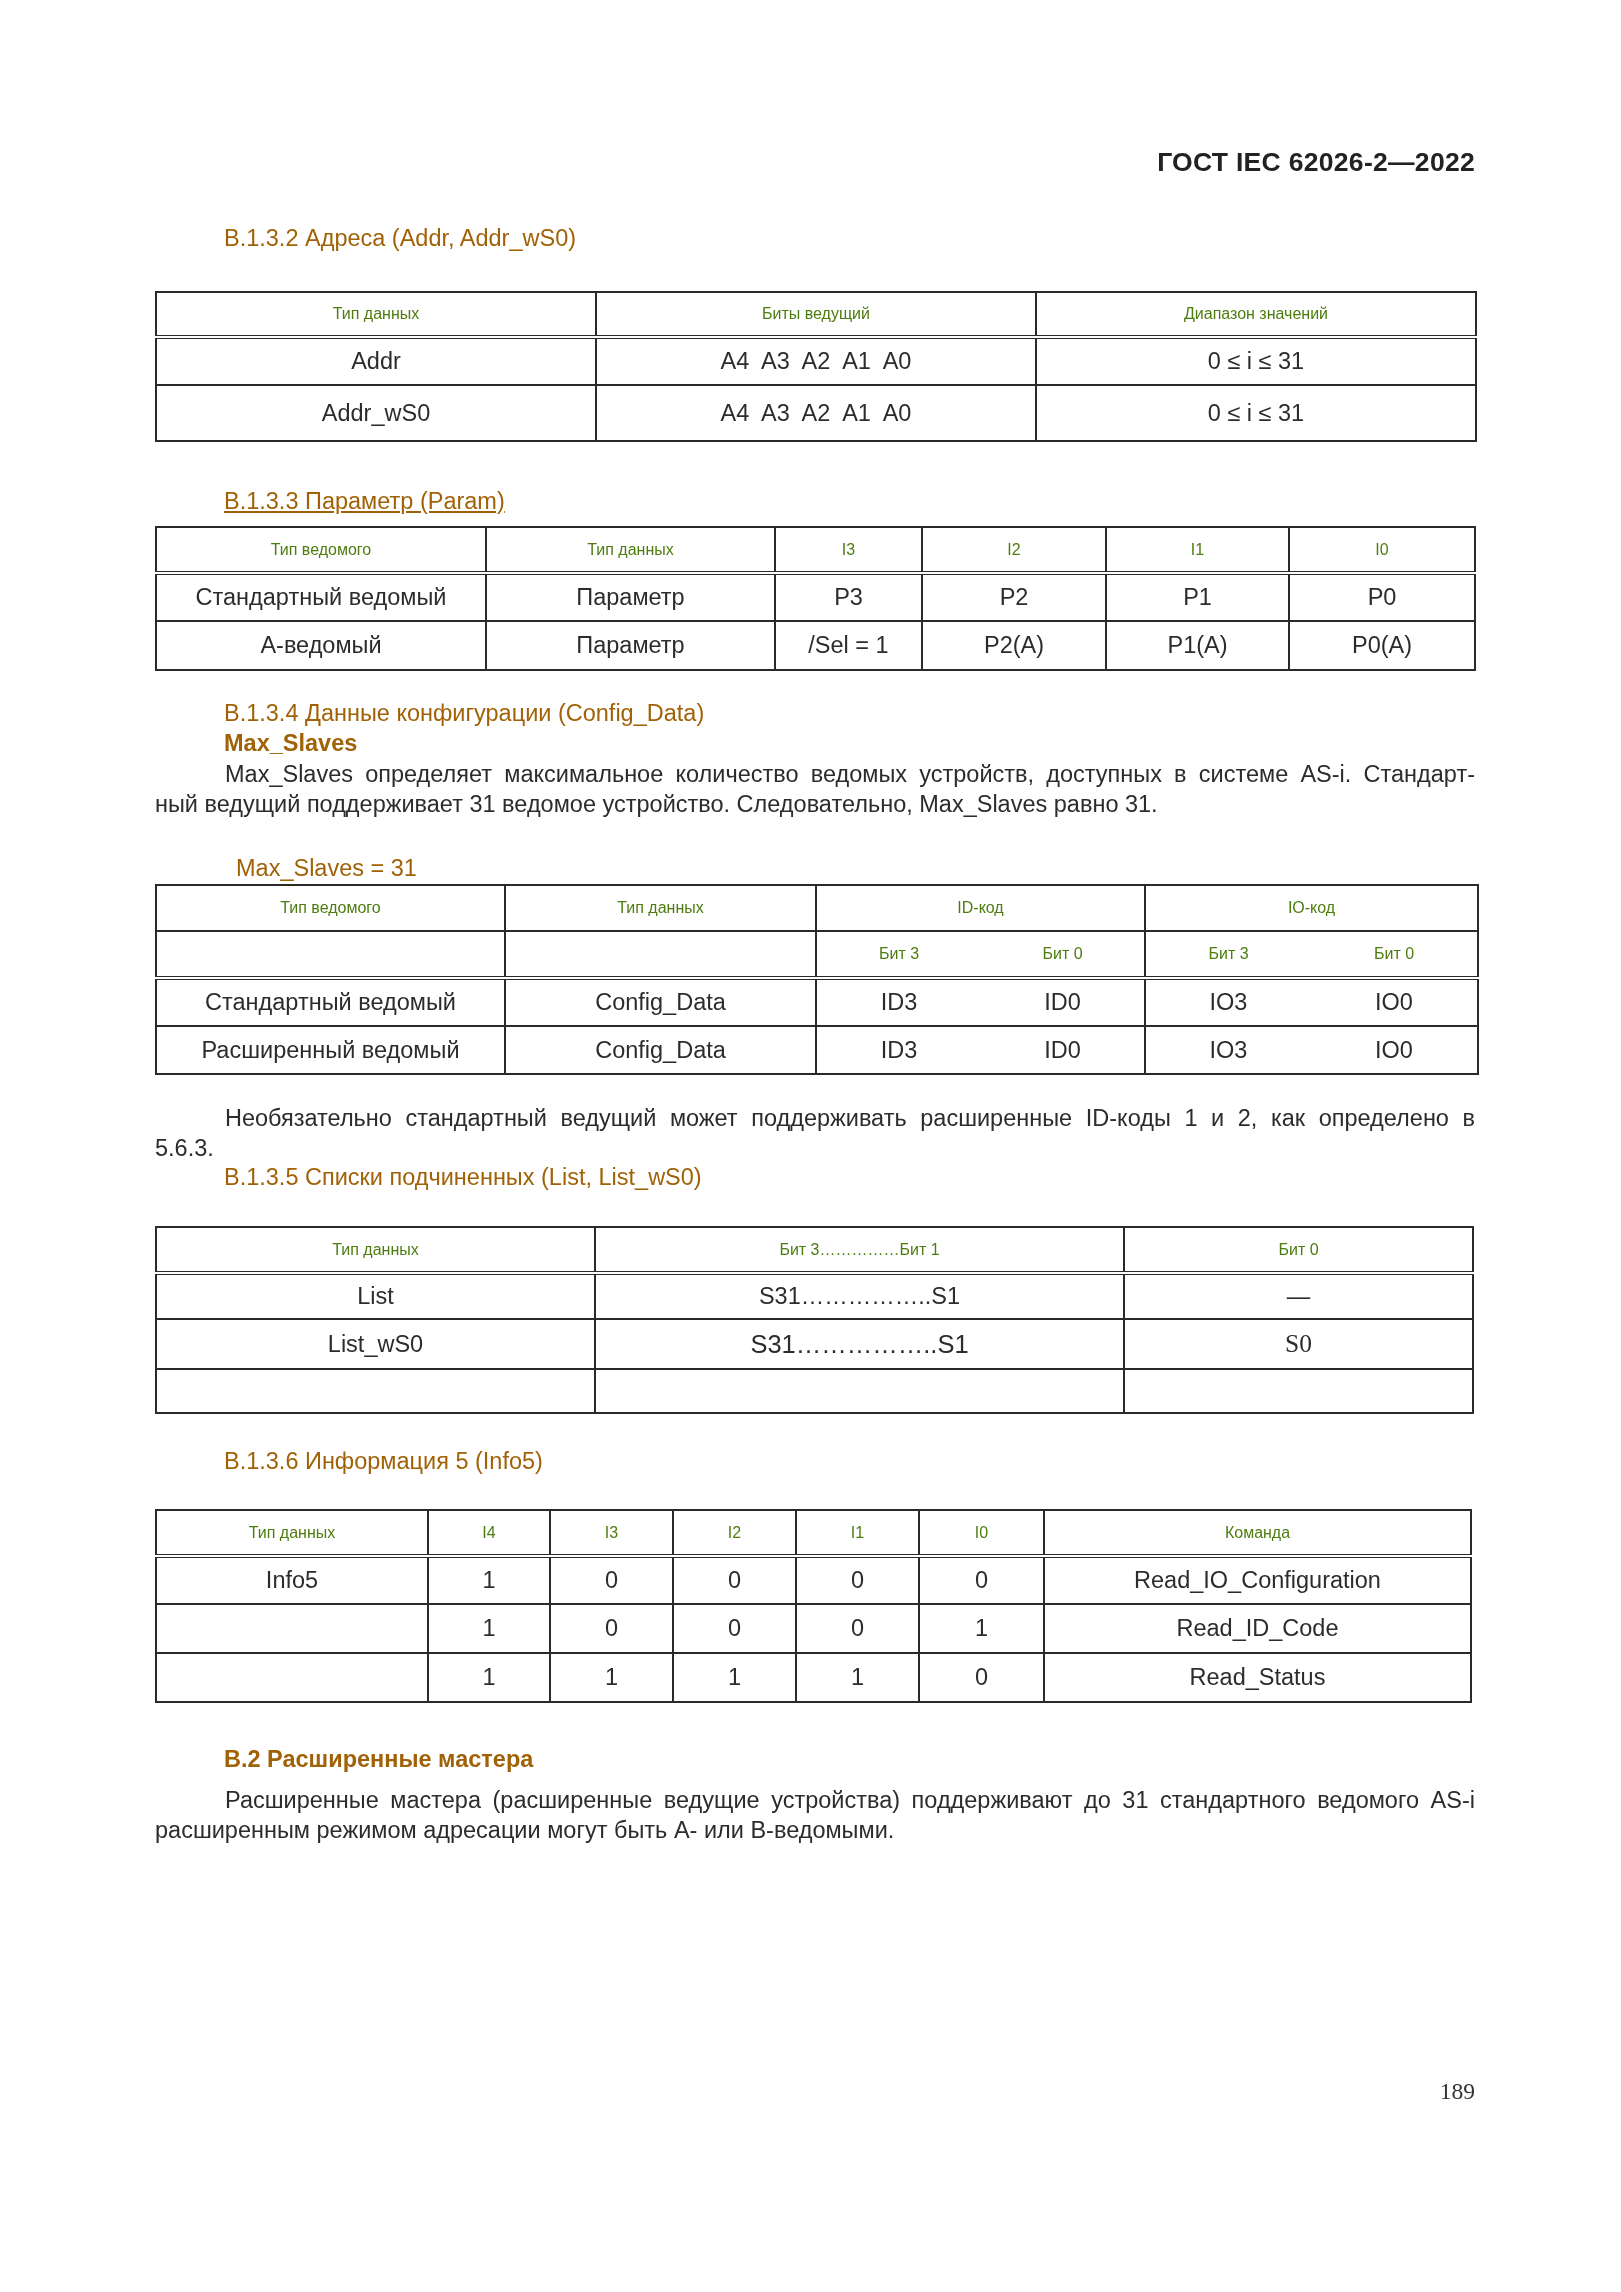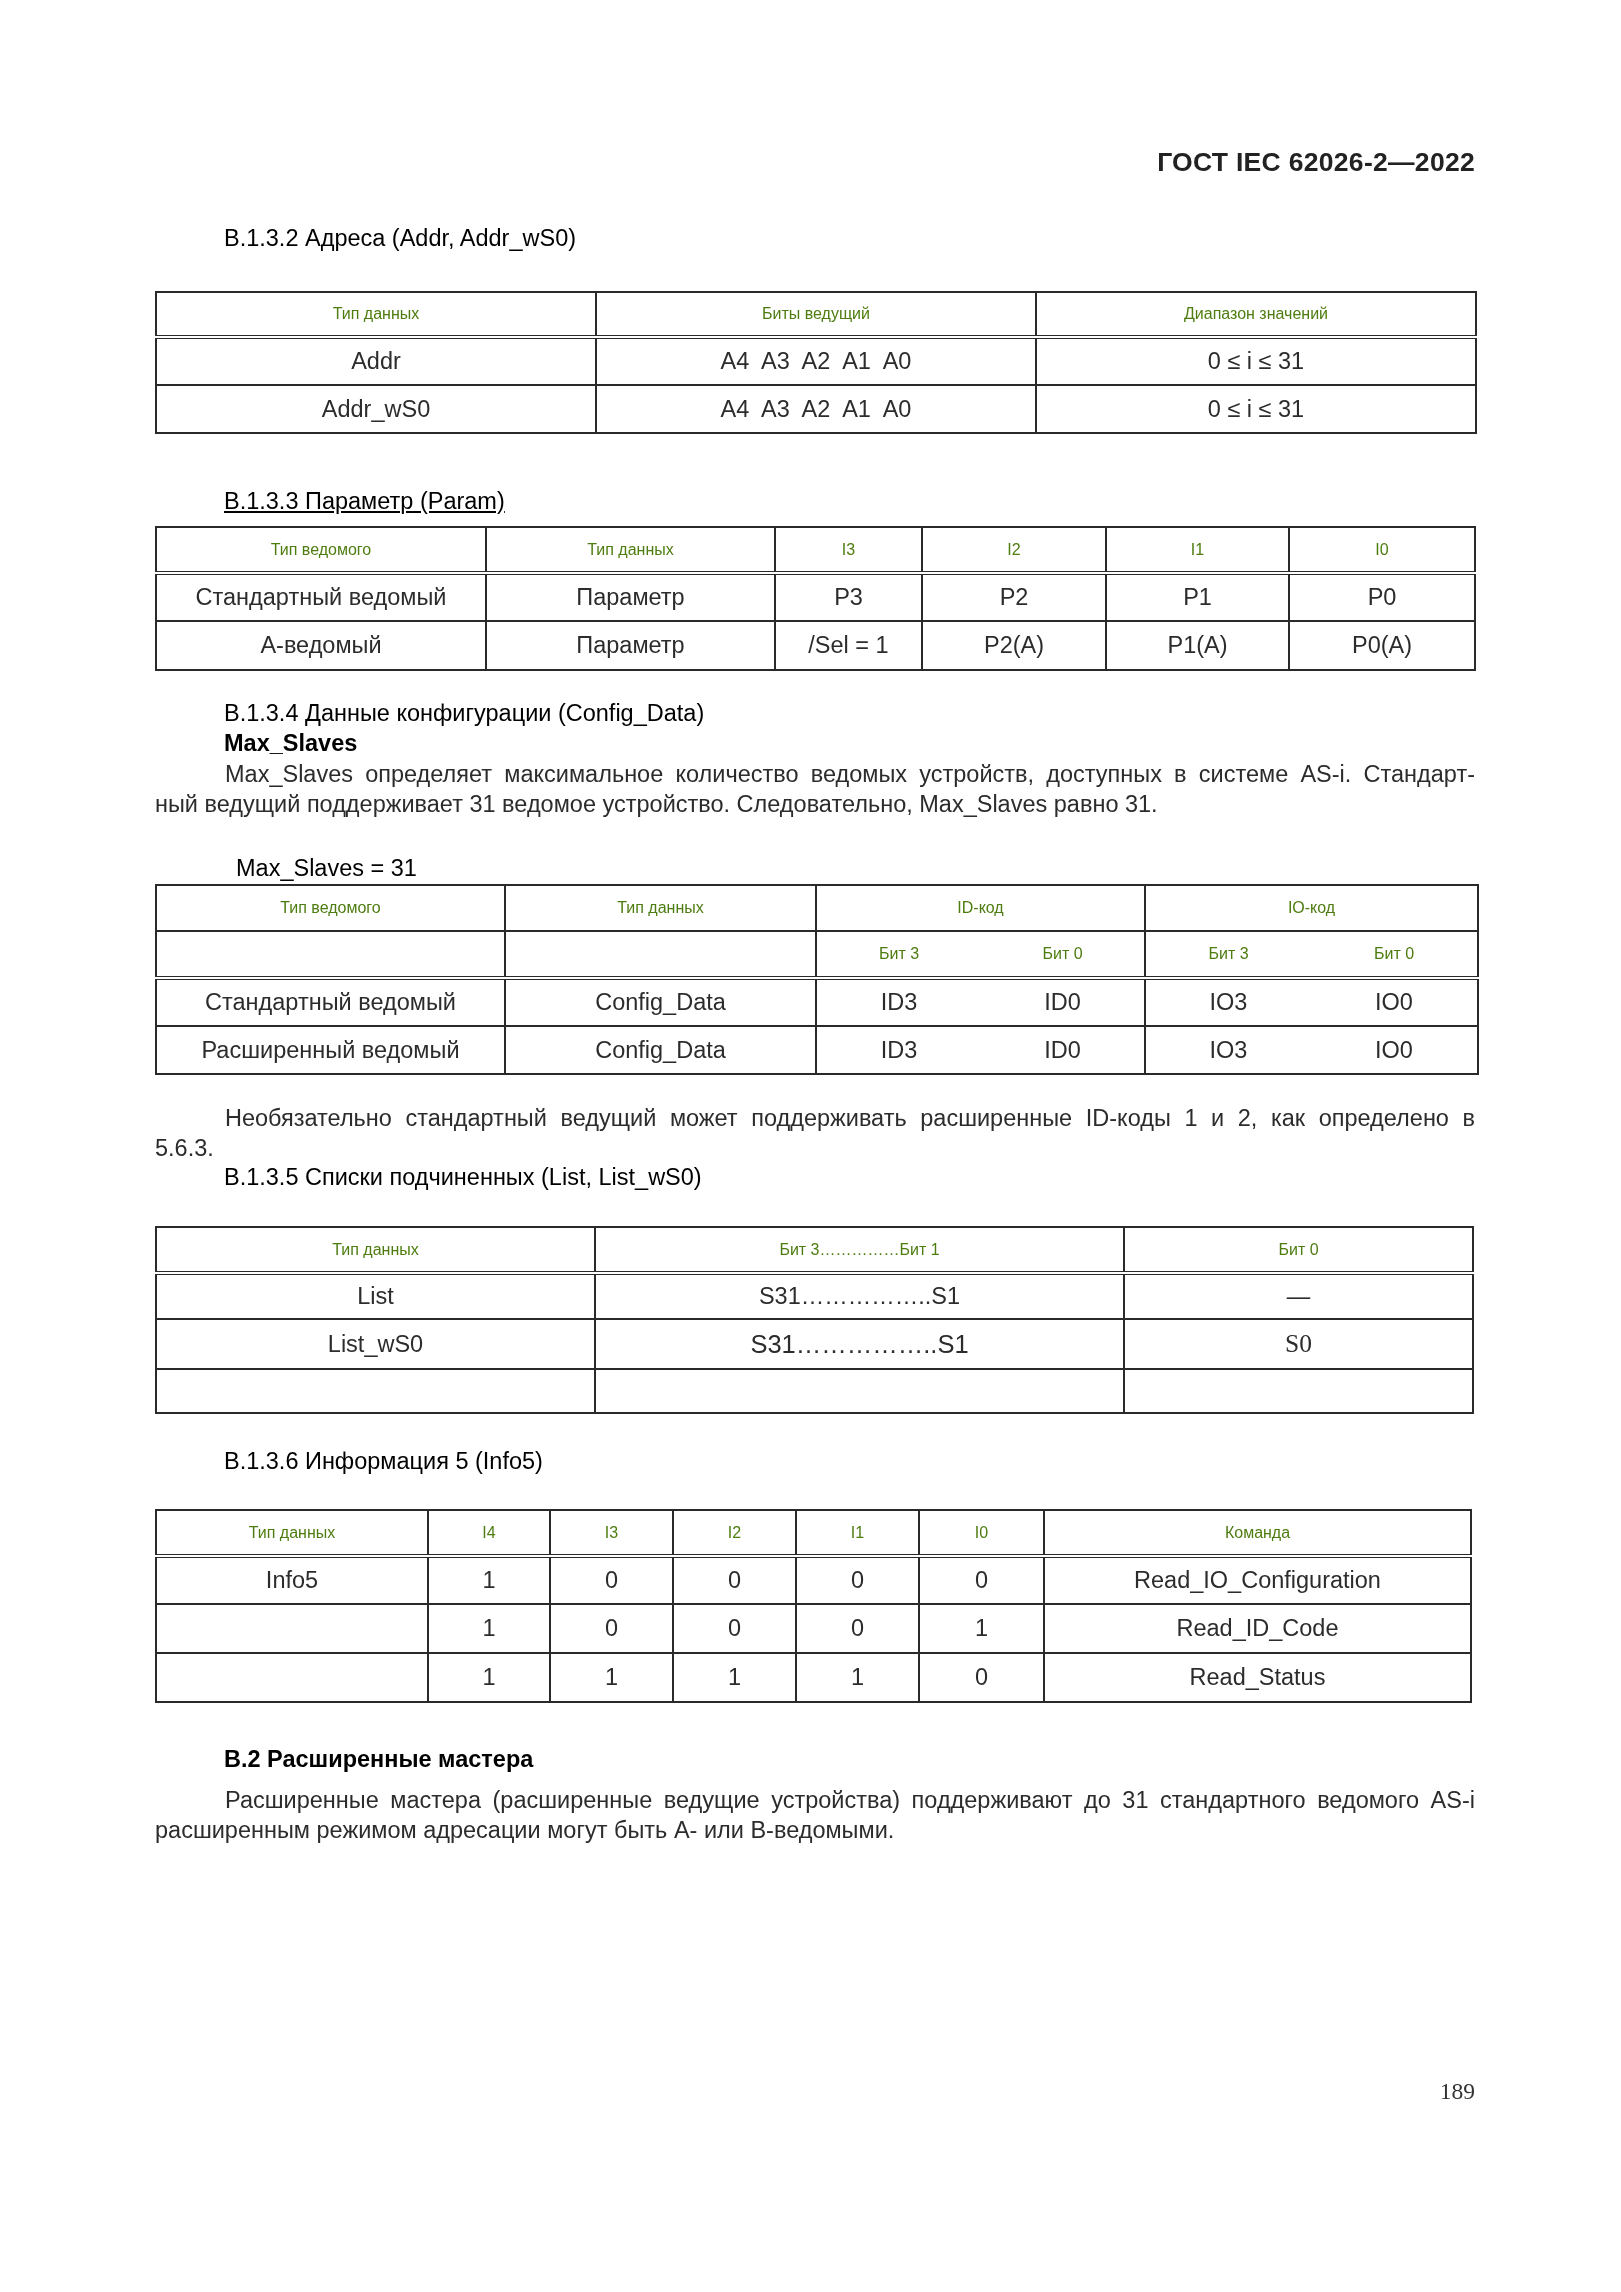--- a/index.html
+++ b/index.html
@@ -5,21 +5,21 @@
   html, body { margin: 0; padding: 0; }
   body {
     width: 1621px; height: 2293px; background: #ffffff; position: relative;
     font-family: "Liberation Sans", sans-serif; color: #2a2a2a; overflow: hidden;
   }
   .abs { position: absolute; }
   .doc-header {
     right: 146px; top: 147px; font-size: 26.5px; font-weight: bold; color: #222;
     letter-spacing: 0.3px;
   }
-  .sec-title { left: 224px; font-size: 23.5px; color: #000000; white-space: nowrap; }
+  .sec-title { left: 224px; font-size: 23.5px; color: #a16207; white-space: nowrap; }
   .bold { font-weight: bold; }
   .para {
     left: 155px; width: 1320px; font-size: 23.5px; line-height: 30px; color: #2c2c2c;
     text-align: justify;
   }
   .para .indent { display: inline-block; width: 70px; }
   table.grid {
     position: absolute; border-collapse: collapse; table-layout: fixed;
     border: 2.9px solid #222;
   }
@@ -47,21 +47,21 @@
       <tr class="hdr hdr-last" style="height:45px;">
     <td>Тип данных</td>
     <td>Биты ведущий</td>
     <td>Диапазон значений</td>
   </tr>
   <tr style="height:48px;">
     <td>Addr</td>
     <td style="white-space:pre;">A4  A3  A2  A1  A0</td>
     <td>0 ≤ i ≤ 31</td>
   </tr>
-  <tr style="height:48px;">
+  <tr style="height:56px;">
     <td>Addr_wS0</td>
     <td style="white-space:pre;">A4  A3  A2  A1  A0</td>
     <td>0 ≤ i ≤ 31</td>
   </tr>
 </tbody>
   </table>
 
 <div class="abs sec-title" style="top:488px;text-decoration:underline;">B.1.3.3 Параметр (Param)</div>
 <table class="grid" style="left:155px; top:526px; width:1320px;">
   <colgroup>

